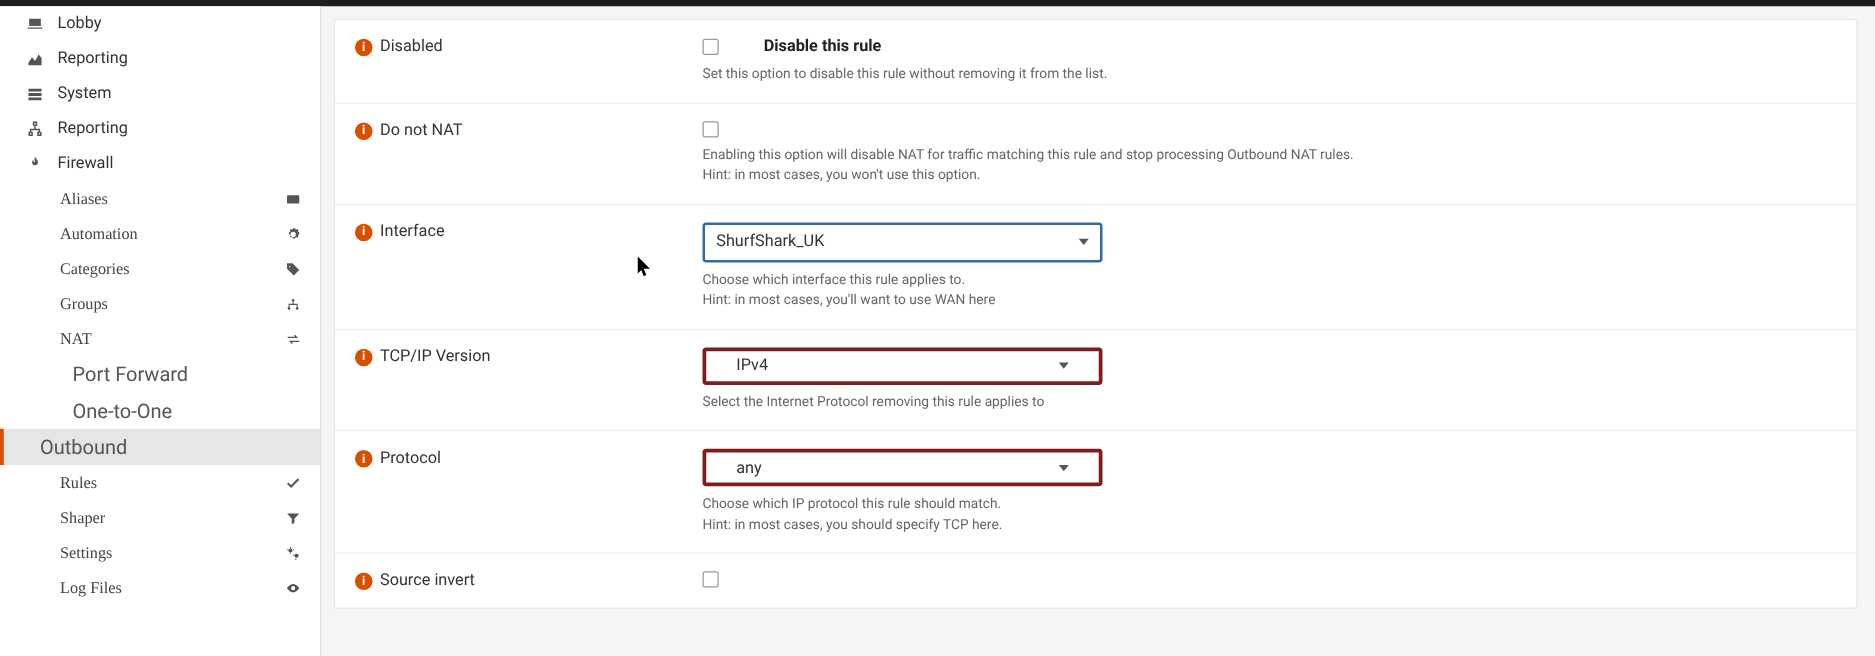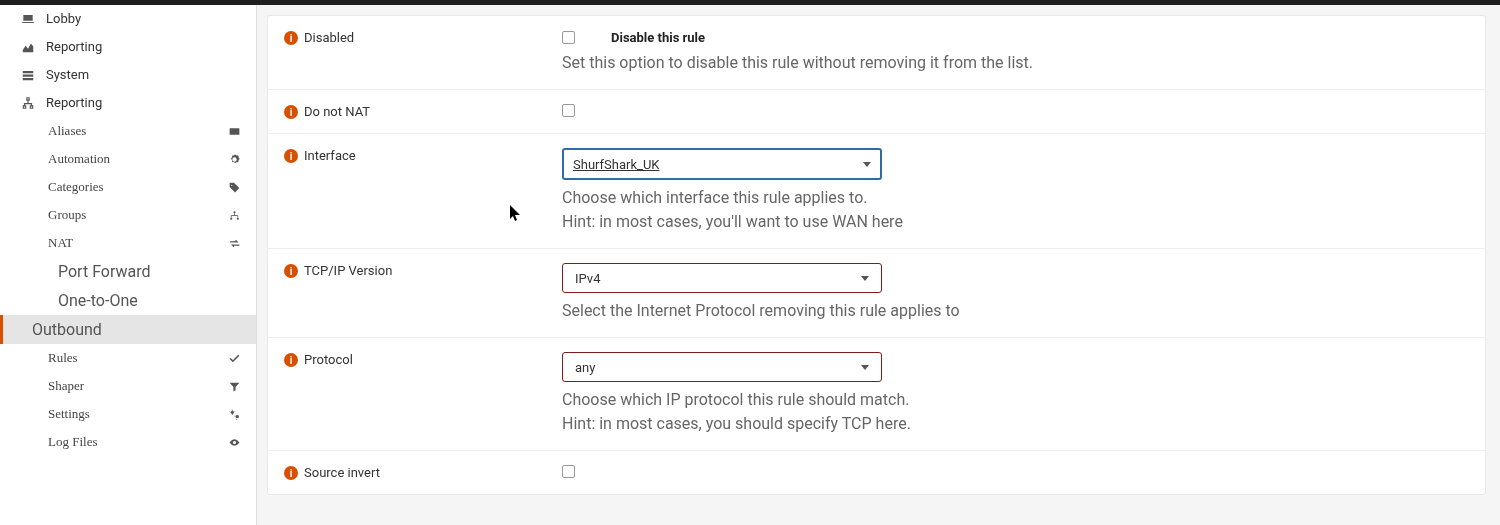--- a/index.html
+++ b/index.html
@@ -28,26 +28,26 @@
 .form-row:last-child { border-bottom: none; }
 
 .form-label { width: 278px; flex-shrink: 0; display: flex; align-items: flex-start; gap: 6px; color: #333; font-size: 13px; }
 
 .info-icon { width: 14px; height: 14px; border-radius: 50%; background: #d94f00; color: #fff; display: inline-flex; align-items: center; justify-content: center; font-size: 10px; font-weight: bold; flex-shrink: 0; position: relative; top: 1px; }
 
 .form-control { flex: 1; }
 .form-control .main-line { display: flex; align-items: center; gap: 8px; }
 .form-control label { color: #222; }
 .form-control label.bold { font-weight: 700; padding-left: 28px; }
-.help-text { color: #666; font-size: 16px; margin-top: 6px; line-height: 1.5; }
+.help-text { color: #666; font-size: 11px; margin-top: 6px; line-height: 1.5; }
 
 .cb { width: 13px; height: 13px; border: 1px solid #999; background: #fff; border-radius: 2px; cursor: pointer; }
 
-.dropdown { width: 320px; height: 30px; border: 1px solid #7f1d1d; border-radius: 3px; background: #fff; display: flex; align-items: center; justify-content: space-between; padding: 0 12px; cursor: pointer; color: #333; }
-.dropdown.focused { border: 2px solid #2e6da4; padding: 0 9px; height: 32px; text-decoration: underline; }
+.dropdown { width: 320px; height: 30px; border: 3px solid #7f1d1d; border-radius: 3px; background: #fff; display: flex; align-items: center; justify-content: space-between; padding: 0 24px; cursor: pointer; color: #333; }
+.dropdown.focused { border: 2px solid #2e6da4; padding: 0 9px; height: 32px; }
 .caret { width: 0; height: 0; border-left: 4px solid transparent; border-right: 4px solid transparent; border-top: 5px solid #555; }
 
 .cursor { position: absolute; left: 510px; top: 205px; width: 12px; height: 18px; pointer-events: none; }
 </style>
 </head>
 <body>
 
 <div class="topbar"></div>
 
 <div class="layout">
@@ -77,20 +77,28 @@
       <span>System</span>
     </div>
     <div class="nav-item">
       <span class="nav-icon">
           <svg viewBox="0 0 24 24">
             <path d="M10 3h4v4h-4V3zM4 17h4v4H4v-4zm12 0h4v4h-4v-4zM12 7v6m-6 4v-4h12v4" stroke="currentColor" stroke-width="2" fill="none"></path>
           </svg>
         </span>
       <span>Reporting</span>
     </div>
+    <div class="nav-item">
+      <span class="nav-icon">
+          <svg viewBox="0 0 24 24">
+            <path d="M12 2c1 3 4 4 4 8a4 4 0 01-8 0c0-2 1-3 2-4-1 3 1 4 2 4 0-2-1-3 0-8z"></path>
+          </svg>
+        </span>
+      <span>Firewall</span>
+    </div>
 
     <div class="sub-item">
       <span>Aliases</span>
       <span class="sub-icon">
           <svg viewBox="0 0 24 24">
             <rect x="3" y="6" width="18" height="12" rx="1"></rect>
           </svg>
         </span>
     </div>
     <div class="sub-item">
@@ -188,20 +196,21 @@
 
       <div class="form-row">
         <div class="form-label">
           <span class="info-icon">i</span>
           <span>Do not NAT</span>
         </div>
         <div class="form-control">
           <div class="main-line">
             <span class="cb"></span>
           </div>
+          <div class="help-text">Enabling this option will disable NAT for traffic matching this rule and stop processing Outbound NAT rules.<br>Hint: in most cases, you won't use this option.</div>
         </div>
       </div>
 
       <div class="form-row">
         <div class="form-label">
           <span class="info-icon">i</span>
           <span>Interface</span>
         </div>
         <div class="form-control">
           <div class="dropdown focused">

